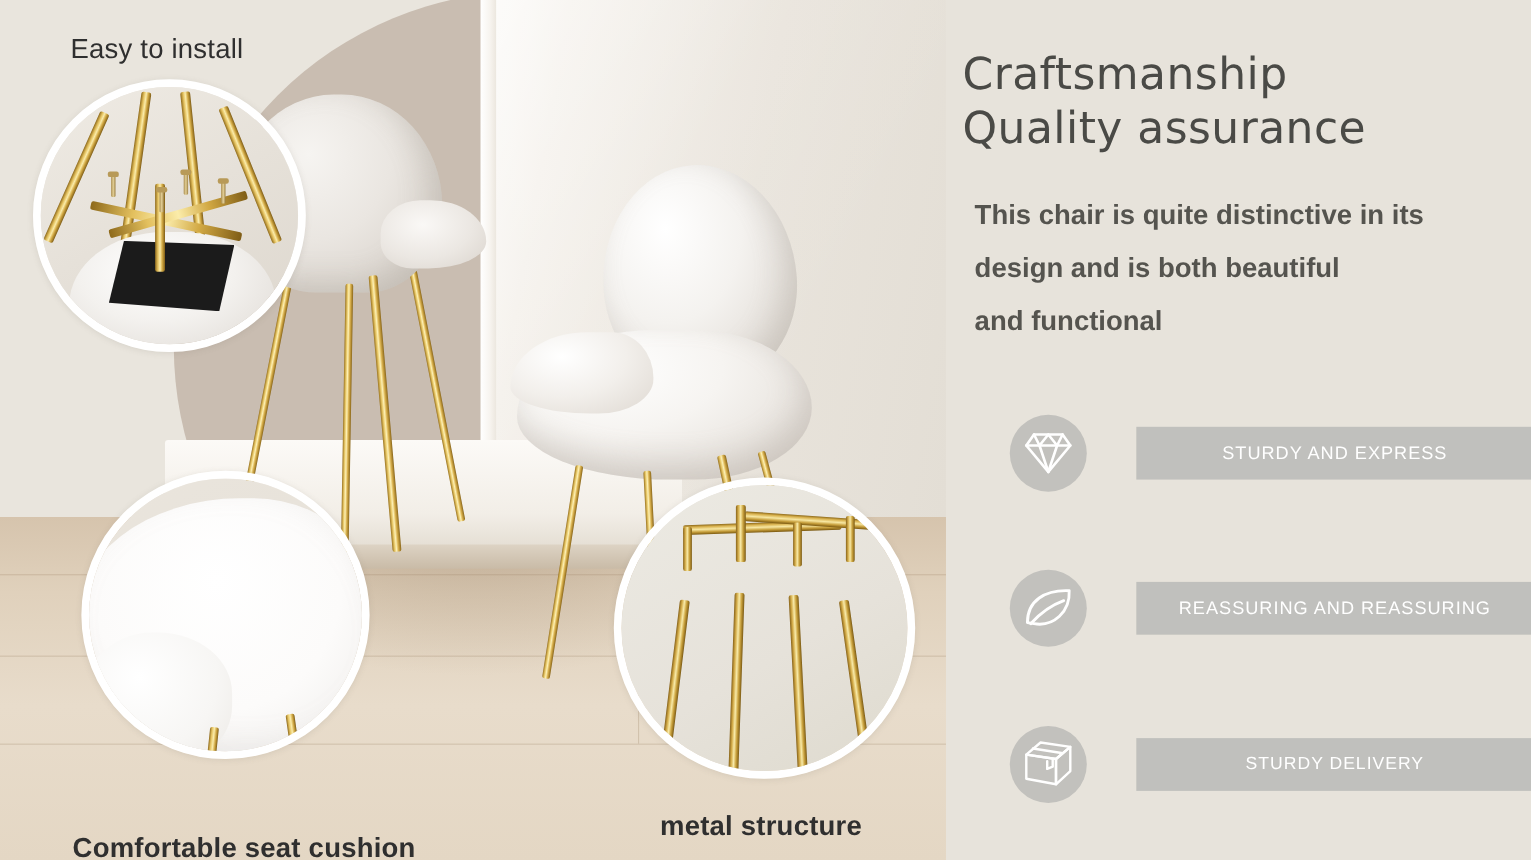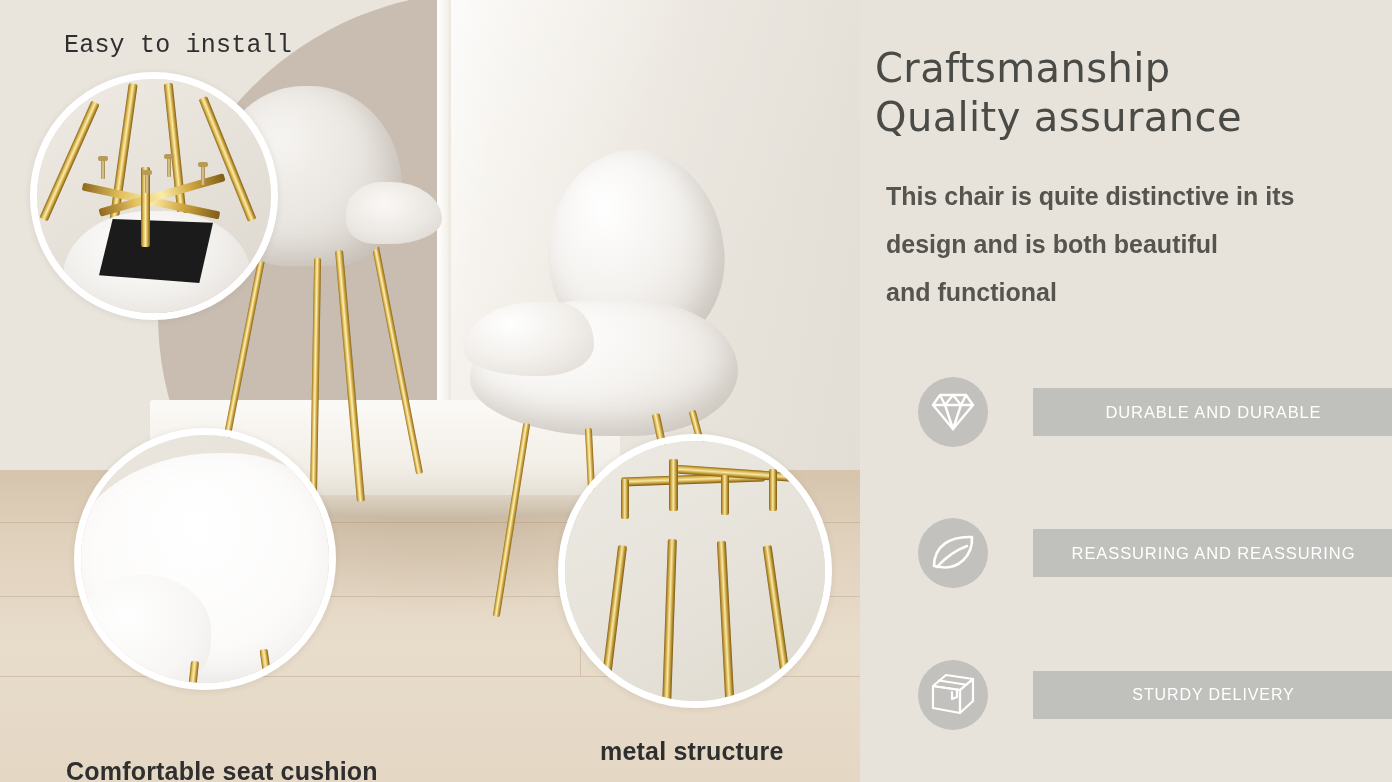--- a/index.html
+++ b/index.html
@@ -176,21 +176,21 @@
     background:linear-gradient(90deg,#86621a 0%,#d3ab48 24%,#f8eaa8 48%,#caa23e 72%,#7b5a13 100%); }
 
   
   .cap {
     position:absolute;
     color:#2f2f2f;
     font-size:25px;
     letter-spacing:0.2px;
     white-space:nowrap;
   }
-  .cap-install  { left:64px;  top:31px; font-weight:400;font-family:Liberation Mono, monospace; }
+  .cap-install  { left:64px;  top:31px; font-weight:400; }
   .cap-cushion  { left:66px;  top:736px; font-weight:700;margin-top:21px; }
   .cap-metal    { left:600px; top:737px; font-weight:700; }
 
   
   .panel { position:absolute; left:860px; top:0; width:532px; height:688px; }
 
   .headline {
     position:absolute; left:15px; top:44px; width:520px;
     font-family:"DejaVu Sans", sans-serif;
     font-size:40px; line-height:49px; font-weight:400;
@@ -343,21 +343,21 @@
       <div class="f-icon">
         <svg width="44" height="42" viewBox="0 0 44 42" fill="none" stroke="#ffffff" stroke-width="2.4" stroke-linejoin="round" stroke-linecap="round">
           <path d="M9 4 H35 L42 14 L22 38 L2 14 Z"></path>
           <path d="M2 14 H42"></path>
           <path d="M9 4 L14 14 L22 38"></path>
           <path d="M35 4 L30 14 L22 38"></path>
           <path d="M14 14 L22 4 L30 14"></path>
         </svg>
       </div>
       <div class="f-bar">
-        <span>DURABLE AND DURABLE</span>
+        <span>STURDY AND EXPRESS</span>
       </div>
     </div>
 
     <div class="feature f2">
       <div class="f-icon">
         <svg width="46" height="42" viewBox="0 0 46 42" fill="none" stroke="#ffffff" stroke-width="2.6" stroke-linejoin="round" stroke-linecap="round">
           <path d="M4 34 C4 14 20 4 42 5 C43 24 28 38 10 35 Z"></path>
           <path d="M7 35 C16 25 26 18 37 14"></path>
         </svg>
       </div>

